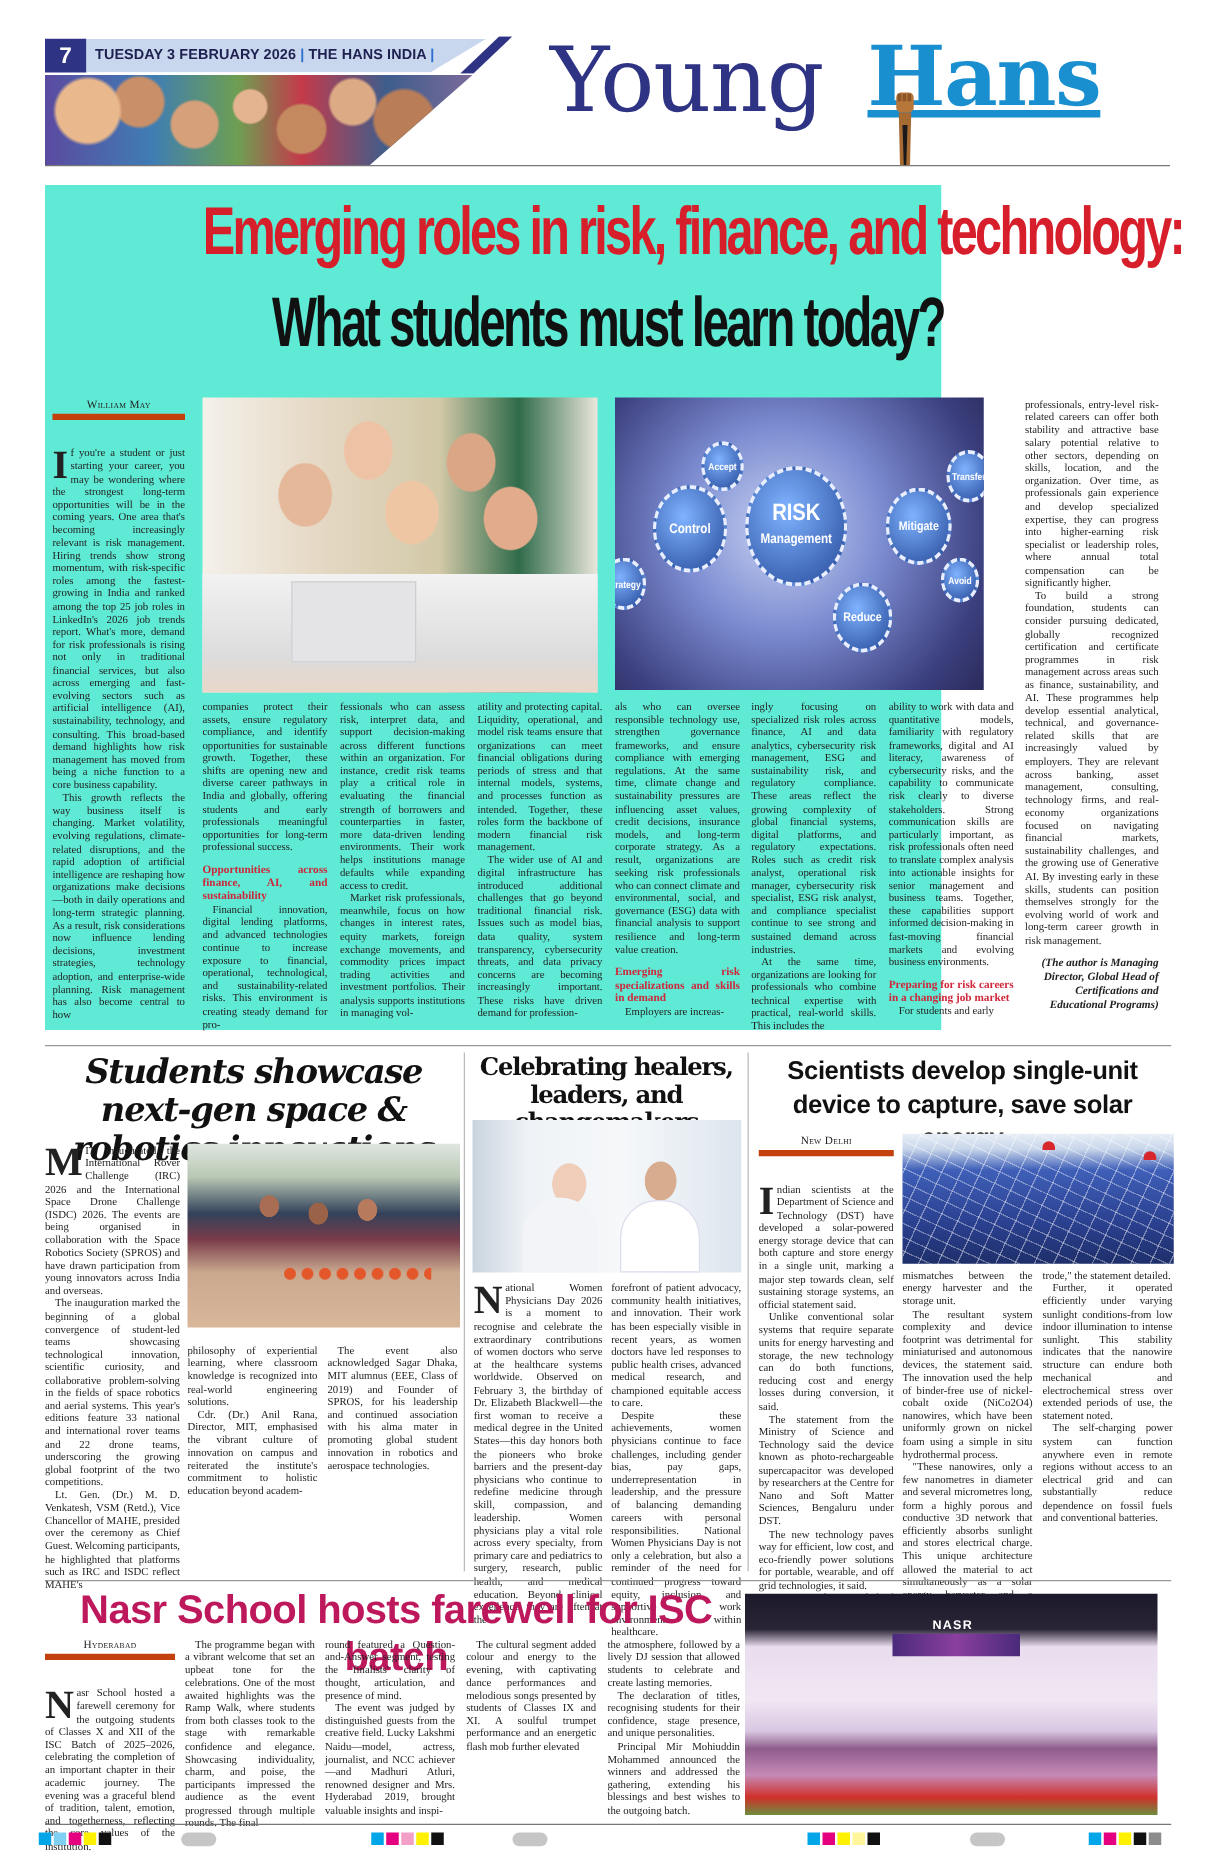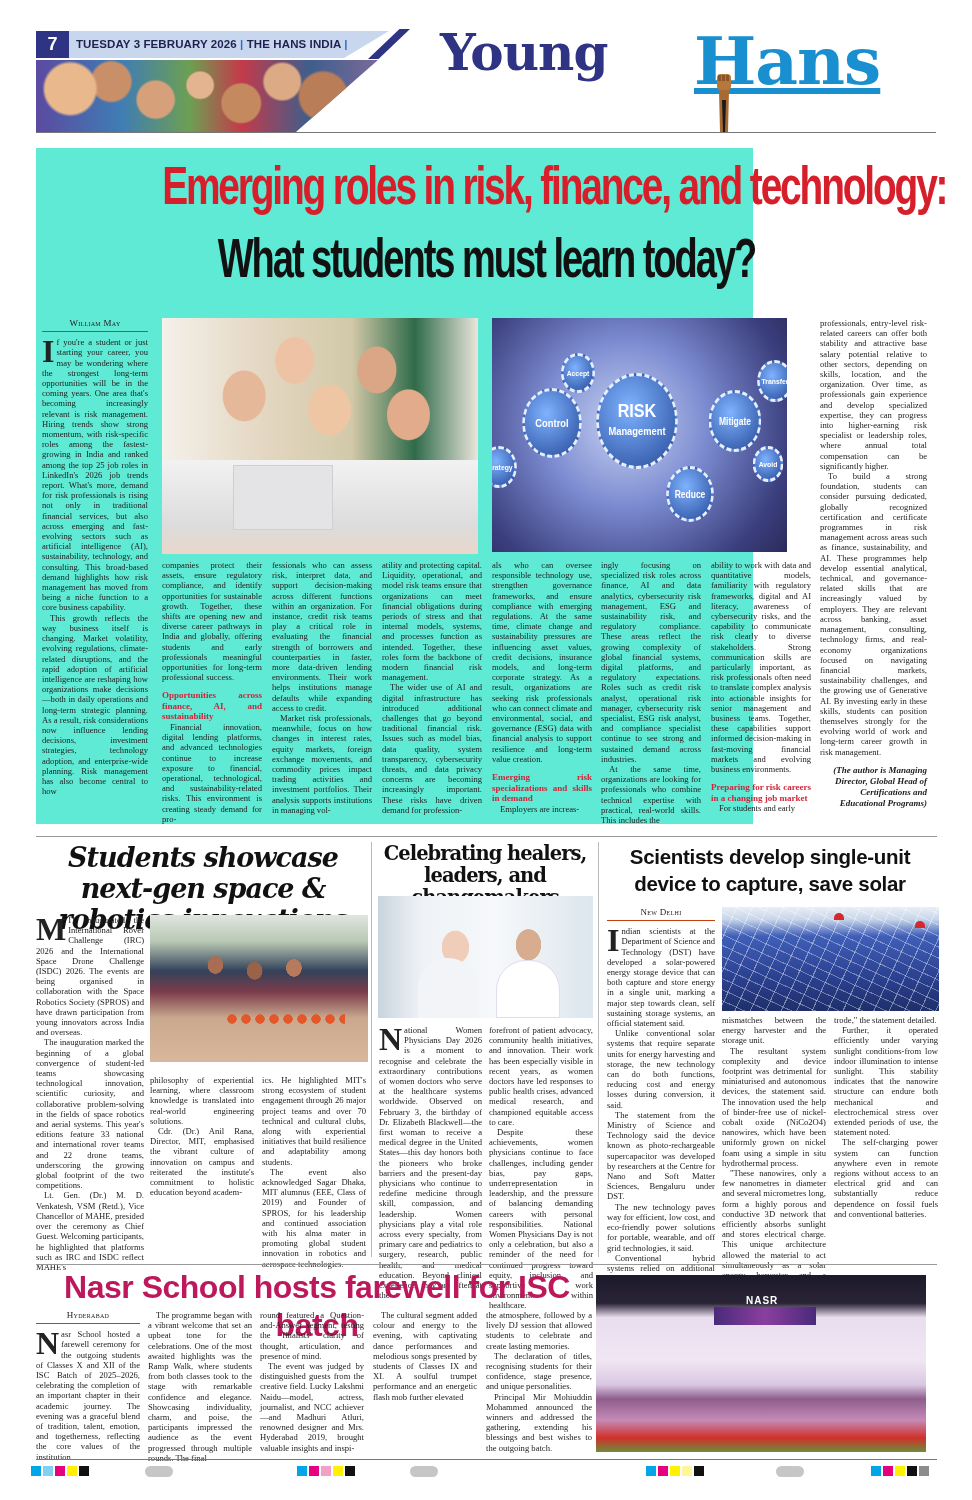--- a/index.html
+++ b/index.html
@@ -16,34 +16,34 @@
   .mast-photo { position: absolute; left: 36px; top: 60px; width: 342px; height: 72px; clip-path: polygon(0 0, 100% 0, 76% 100%, 0 100%);
     background:
       radial-gradient(circle at 10% 40%, #e9b88c 0 8%, transparent 9%),
       radial-gradient(circle at 22% 30%, #c98f68 0 7%, transparent 8%),
       radial-gradient(circle at 35% 55%, #d6a07a 0 8%, transparent 9%),
       radial-gradient(circle at 48% 35%, #e4b390 0 7%, transparent 8%),
       radial-gradient(circle at 60% 60%, #c4895f 0 9%, transparent 10%),
       radial-gradient(circle at 72% 30%, #dcaa84 0 7%, transparent 8%),
       radial-gradient(circle at 84% 50%, #b97d58 0 8%, transparent 9%),
       linear-gradient(90deg, #5b4aa0 0%, #3f7db4 25%, #6d9f52 45%, #c43a4a 60%, #3e5e8c 80%, #7b6a9a 100%); }
-  .title-young { position: absolute; left: 440px; top: 28px; font-family: "DejaVu Serif", serif; font-weight: bold; font-size: 50px; color: #2e3383; letter-spacing: -1px; line-height: 1; }
+  .title-young { position: absolute; left: 440px; top: 28px; font-family: "DejaVu Serif", serif; font-weight: normal; font-size: 72px; color: #2e3383; letter-spacing: -1px; line-height: 1; }
   .title-hans { position: absolute; left: 694px; top: 28px; font-family: "DejaVu Serif", serif; font-weight: bold; font-size: 66px; color: #1a8fd0; letter-spacing: -1px; line-height: 1; text-decoration: underline; }
   .fist { position: absolute; left: 713px; top: 70px; width: 22px; height: 62px; }
   .mast-rule { position: absolute; left: 36px; top: 132px; width: 900px; height: 1px; background: #777; }
 
   
   .lead { position: absolute; left: 36px; top: 148px; width: 717px; height: 676px; background: #5eead4; }
   .lead-h1 { position: absolute; left: 0; top: 6px; width: 901px; text-align: center; font-family: "Liberation Sans", sans-serif; font-weight: bold; color: #d71f2b; font-size: 54px; letter-spacing: -3px; transform: scaleX(0.72); transform-origin: center; white-space: nowrap; line-height: 1.15; }
   .lead-h2 { position: absolute; left: 0; top: 78px; width: 901px; text-align: center; font-family: "Liberation Sans", sans-serif; font-weight: bold; color: #111; font-size: 56px; letter-spacing: -3px; transform: scaleX(0.68); transform-origin: center; white-space: nowrap; line-height: 1.15; }
 
   .col { position: absolute; font-size: 8.6px; line-height: 10.2px; text-align: justify; hyphens: auto; color: #222; }
   .col p { text-indent: 8px; }
   .col p.first { text-indent: 0; }
-  .byline { font-variant: small-caps; font-size: 9px; text-align: center; padding-bottom: 3px; border-bottom: 1px solid #c2410c; margin-bottom: 5px; letter-spacing: 0.3px; }
+  .byline { font-variant: small-caps; font-size: 9px; text-align: center; padding-bottom: 3px; border-bottom: 5px solid #c2410c; margin-bottom: 21px; letter-spacing: 0.3px; }
   .dropcap { float: left; font-size: 32px; line-height: 26px; margin: 1px 2px 0 0; font-weight: bold; font-family: "Liberation Serif", serif; }
   .subhead { color: #d0263a; font-weight: bold; font-size: 9px; line-height: 10.5px; margin-top: 8px; }
   .credit { text-align: right; font-style: italic; font-weight: bold; margin-top: 8px; font-size: 9px; line-height: 11px; }
 
   .photo-students { position: absolute; left: 162px; top: 318px; width: 316px; height: 236px;
     background:
       radial-gradient(ellipse 22px 26px at 26% 33%, #e6b89a 0 95%, transparent 100%),
       radial-gradient(ellipse 20px 24px at 42% 18%, #eec3a5 0 95%, transparent 100%),
       radial-gradient(ellipse 22px 26px at 53% 39%, #efc6a4 0 95%, transparent 100%),
       radial-gradient(ellipse 20px 24px at 68% 22%, #dba686 0 95%, transparent 100%),
@@ -207,25 +207,24 @@
 <h2 class="h-italic">Students showcase next-gen space &amp; robotics innovations</h2>
 <div class="col" style="left:36px; top:915px; width:108px;">
   <p class="first"><span class="dropcap">M</span><span>IT inaugurated the International Rover Challenge (IRC) 2026 and the International Space Drone Challenge (ISDC) 2026. The events are being organised in collaboration with the Space Robotics Society (SPROS) and have drawn participation from young innovators across India and overseas.</span></p>
   <p>The inauguration marked the beginning of a global convergence of student-led teams showcasing technological innovation, scientific curiosity, and collaborative problem-solving in the fields of space robotics and aerial systems. This year's editions feature 33 national and international rover teams and 22 drone teams, underscoring the growing global footprint of the two competitions.</p>
   <p>Lt. Gen. (Dr.) M. D. Venkatesh, VSM (Retd.), Vice Chancellor of MAHE, presided over the ceremony as Chief Guest. Welcoming participants, he highlighted that platforms such as IRC and ISDC reflect MAHE's</p>
 </div>
 <div class="photo-rover">
   <div class="wheels"></div>
 </div>
 <div class="col" style="left:150px; top:1075px; width:104px;">
-  <p class="first">philosophy of experiential learning, where classroom knowledge is translated into real-world engineering solutions.</p>
+  <p class="first">philosophy of experiential learning, where classroom knowledge is recognized into real-world engineering solutions.</p>
   <p>Cdr. (Dr.) Anil Rana, Director, MIT, emphasised the vibrant culture of innovation on campus and reiterated the institute's commitment to holistic education beyond academ-</p>
 </div>
 <div class="col" style="left:262px; top:1075px; width:104px;">
-  <p class="first">ics. He highlighted MIT's strong ecosystem of student engagement through 26 major project teams and over 70 technical and cultural clubs, along with experiential initiatives that build resilience and adaptability among students.</p>
   <p>The event also acknowledged Sagar Dhaka, MIT alumnus (EEE, Class of 2019) and Founder of SPROS, for his leadership and continued association with his alma mater in promoting global student innovation in robotics and aerospace technologies.</p>
 </div>
 
 <h2 class="h-heal">Celebrating healers, leaders, and changemakers</h2>
 <div class="photo-doctors">
   <div class="coat1"></div>
   <div class="coat2"></div>
 </div>
 <div class="col" style="left:379px; top:1025px; width:103px;">
   <p class="first"><span class="dropcap">N</span><span>ational Women Physicians Day 2026 is a moment to recognise and celebrate the extraordinary contributions of women doctors who serve at the healthcare systems worldwide. Observed on February 3, the birthday of Dr. Elizabeth Blackwell—the first woman to receive a medical degree in the United States—this day honors both the pioneers who broke barriers and the present-day physicians who continue to redefine medicine through skill, compassion, and leadership. Women physicians play a vital role across every specialty, from primary care and pediatrics to surgery, research, public health, and medical education. Beyond clinical excellence, they are often at the</span></p>

